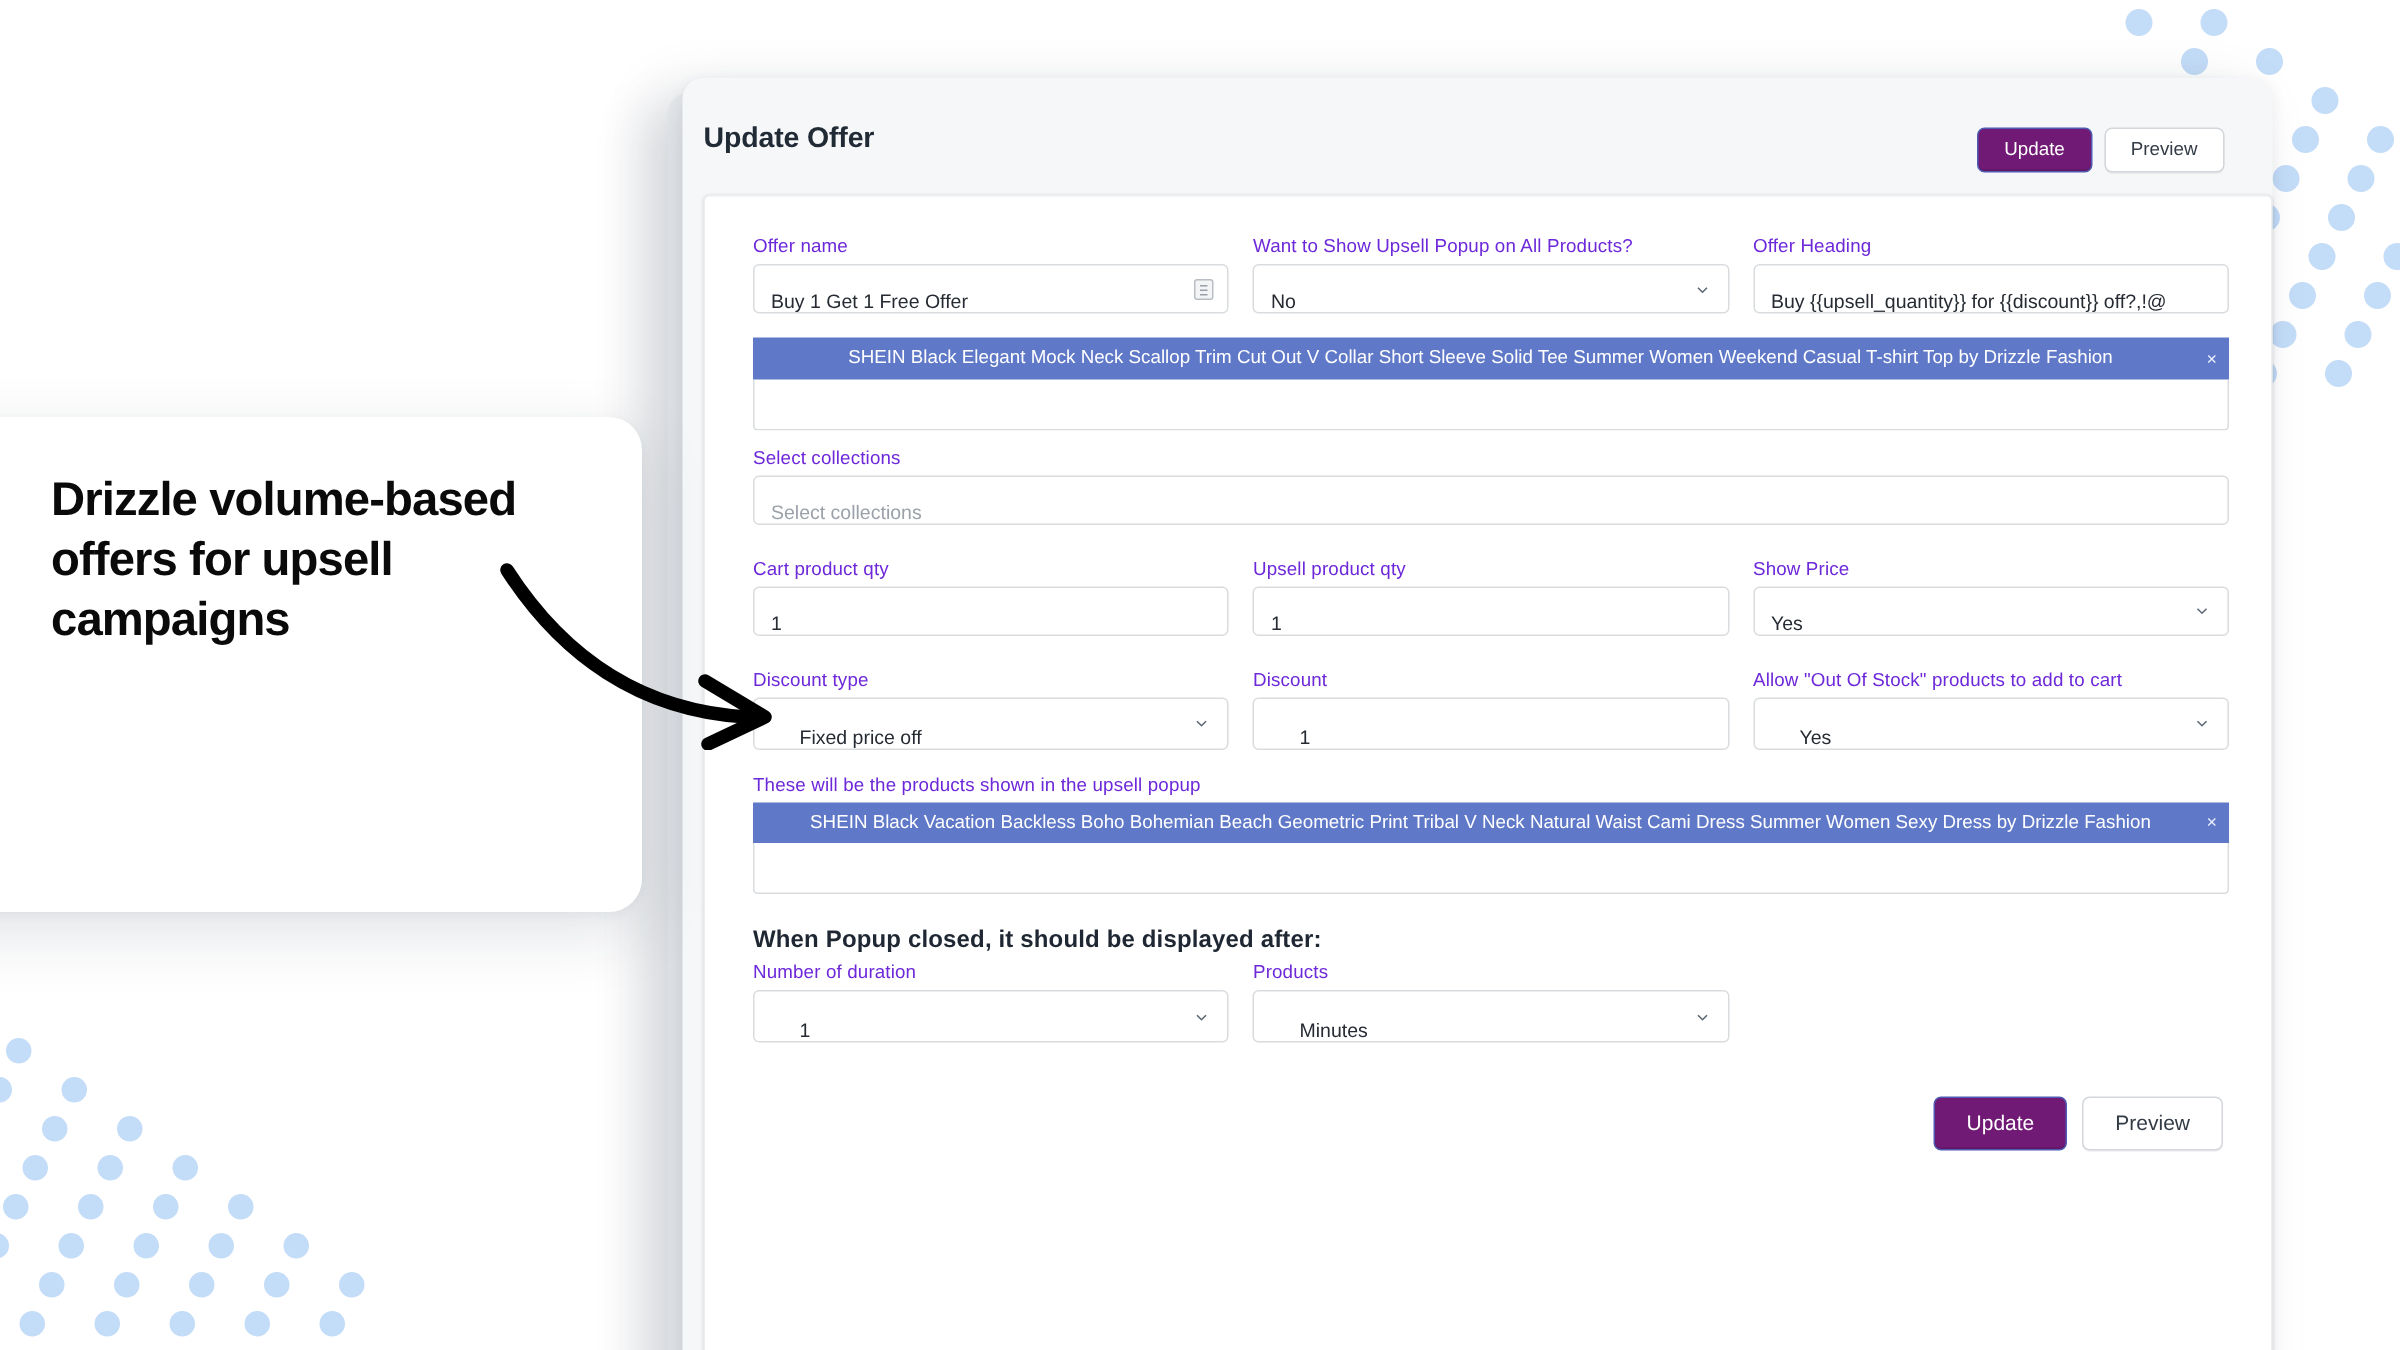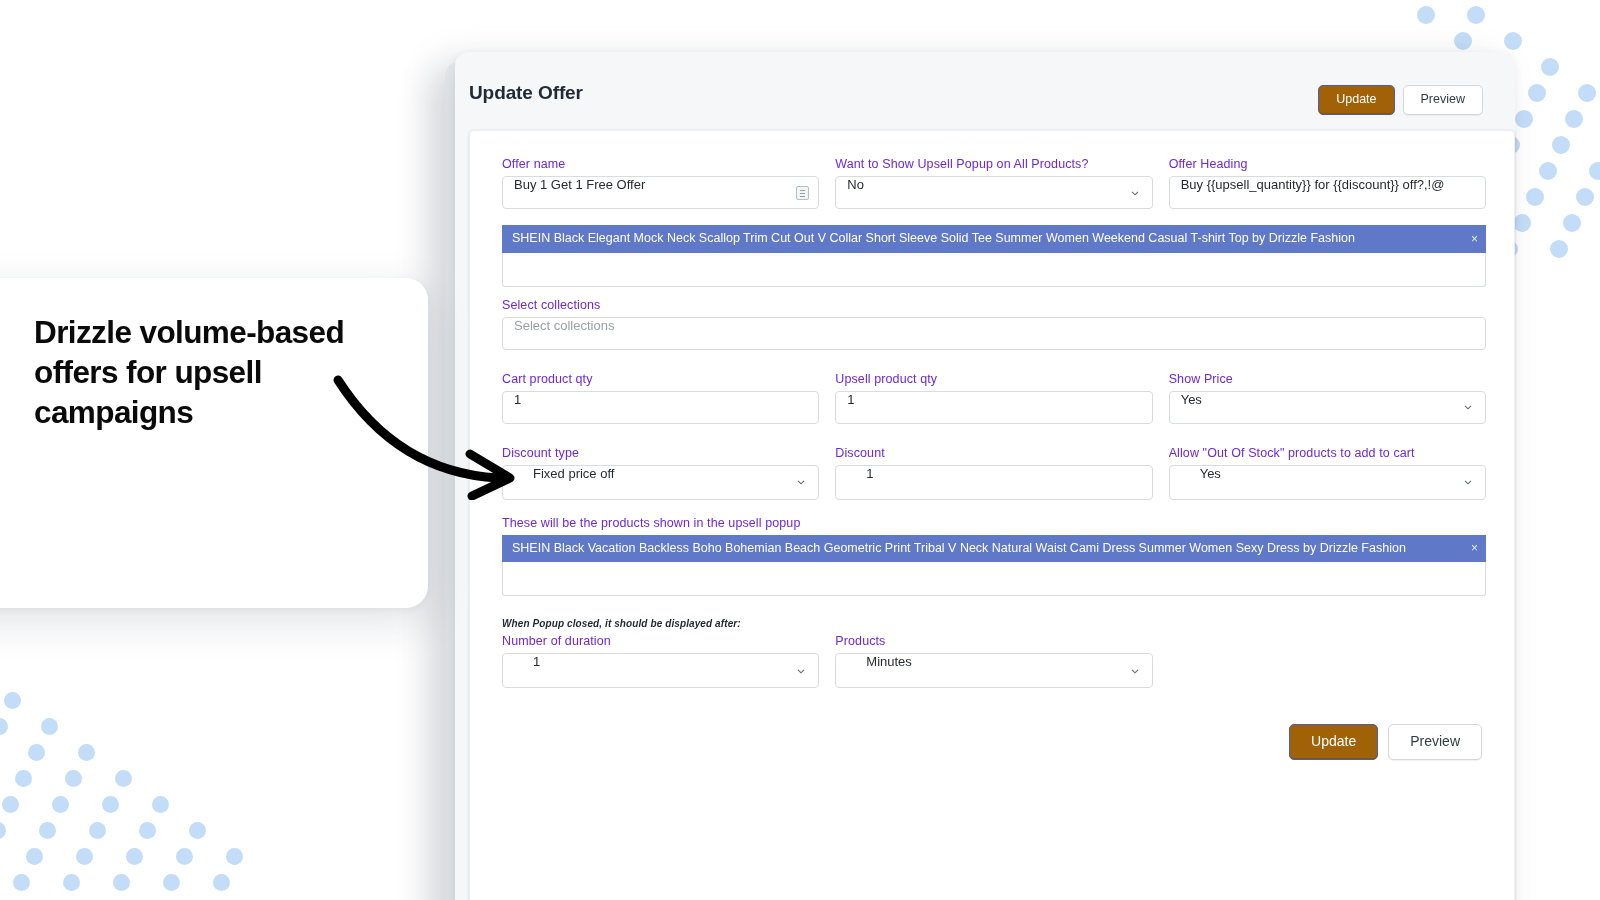--- a/index.html
+++ b/index.html
@@ -44,21 +44,21 @@
   .btn {
     font-family:"Liberation Sans", sans-serif;
     font-size:12.5px;
     border-radius:5px;
     padding:7px 17px;
     cursor:pointer;
     line-height:1.1;
     white-space:nowrap;
   }
   .btn-primary {
-    background:#a16207; color:#fff;
+    background:#701a75; color:#fff;
     border:1px solid #4f5bb3;
     box-shadow:inset 0 -1px 0 rgba(0,0,0,.15);
   }
   .btn-secondary {
     background:#fff; color:#333b45;
     border:1px solid #d3d6da;
     box-shadow:0 1px 0 rgba(22,29,37,.05);
   }
 
   
@@ -72,48 +72,48 @@
   }
   .form-inner { position:absolute; left:32px; top:26px; right:28px; }
 
   
   .row3 { display:flex; gap:16px; }
   .col { flex:1 1 0; min-width:0; }
   .field-label {
     font-size:12.5px; color:#6d28d9; margin-bottom:5px;
     white-space:nowrap; letter-spacing:.1px;
   }
-  .field-label.bold { font-weight:bold; color:#1f2733; font-size:10px;font-style:italic; }
+  .field-label.bold { font-weight:bold; color:#1f2733; font-size:16px; }
   .control {
     position:relative;
     width:100%; height:33px;
     border:1px solid #d9dcdf; border-radius:4px;
     background:#fff;
-    display:flex; align-items:flex-start;
+    display:flex; align-items:flex-end;
     padding:0 11px;
     font-size:13px; color:#262b33;
   }
   .control.placeholder { color:#9aa1a9; }
   .control.tall { height:35px;padding-left:30px; }
   .chev {
     position:absolute; right:11px; top:50%; transform:translateY(-50%);
     width:12px; height:12px; color:#606a75;
   }
   .resize-ico {
     position:absolute; right:9px; top:50%; transform:translateY(-50%);
     width:13px; height:14px; border:1px solid #b9bec4; border-radius:2px;
     background:#f3f4f5;
   }
   .resize-ico:before {
     content:""; position:absolute; left:3px; right:3px; top:3px;
     height:1px; background:#9aa0a7; box-shadow:0 3px 0 #9aa0a7, 0 6px 0 #9aa0a7;
   }
 
   
-  .tagbox { width:100%; }
+  .tagbox { width:100%;text-align:center; }
   .tag {
     position:relative;
     background:#5f78c7; color:#fff;
     font-size:12.5px;
     padding:6px 24px 6px 10px;
     line-height:1.25;
     white-space:nowrap; overflow:hidden; text-overflow:ellipsis;
   }
   .tag .tag-x {
     position:absolute; right:8px; top:50%; transform:translateY(-50%);

